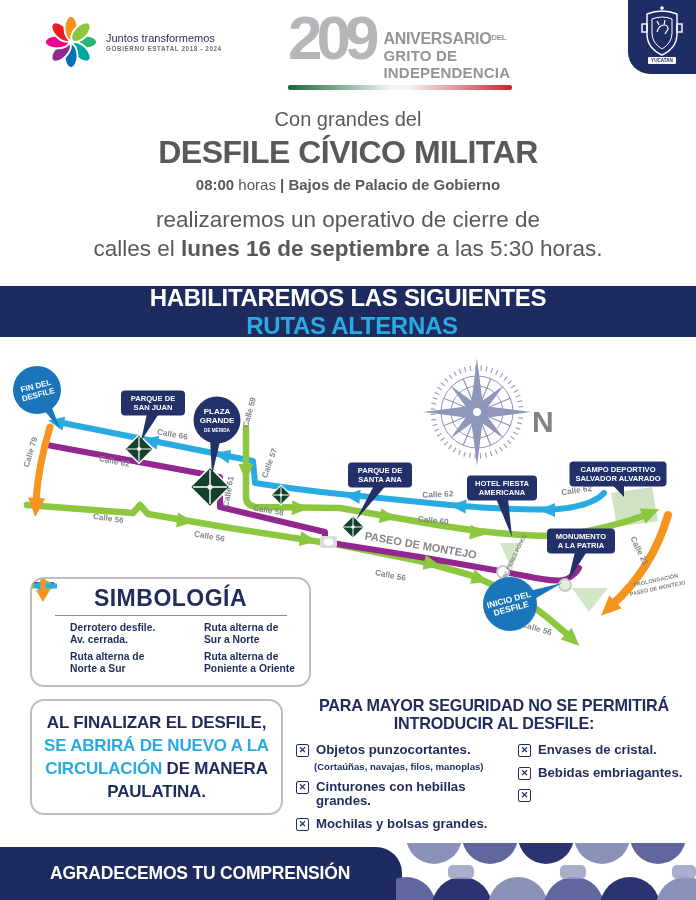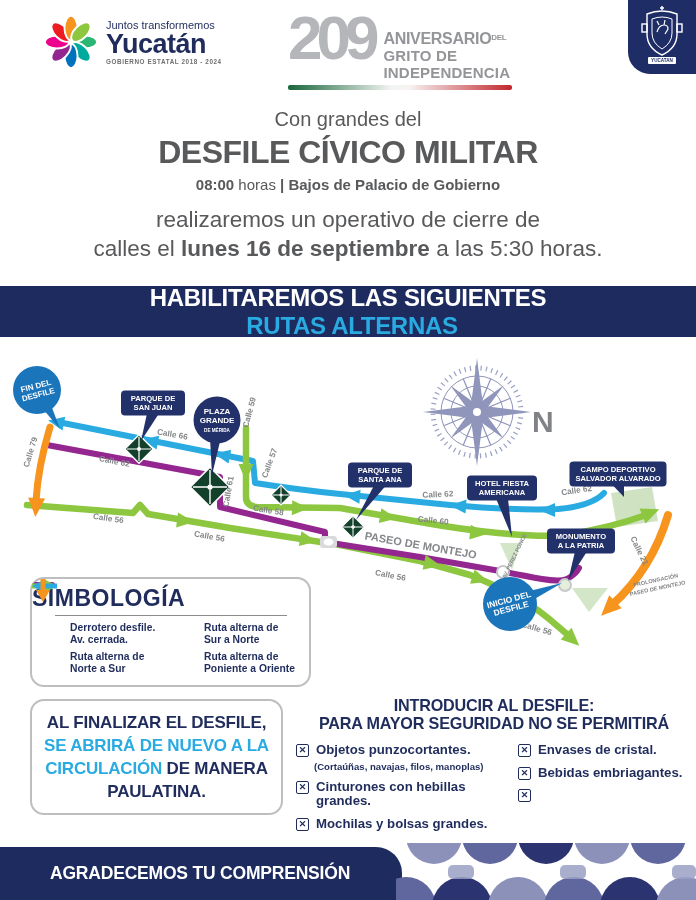--- a/index.html
+++ b/index.html
@@ -42,21 +42,21 @@
 
   
   #map{position:absolute;left:0;top:337px;width:696px;height:358px;}
   #map svg{position:absolute;left:0;top:0;}
   text.street{fill:#848689;font-weight:bold;}
   text.plabel{fill:#ffffff;font-weight:bold;}
 
   
   #legend{position:absolute;left:30px;top:240px;width:281px;height:110px;background:#fff;
           border:2px solid #bcbec0;border-radius:14px;box-sizing:border-box;}
-  #legend-title{font-size:23px;font-weight:bold;color:#1f2c5c;margin-top:6px;letter-spacing:.5px;}
+  #legend-title{font-size:23px;font-weight:bold;color:#1f2c5c;text-align:center;margin-top:6px;letter-spacing:.5px;}
   #legend-rule{width:232px;height:1px;background:#8a8d90;margin:3px auto 6px auto;}
   #legend-grid{display:grid;grid-template-columns:134px 134px;grid-row-gap:6px;padding-left:10px;}
   .leg-item{display:flex;align-items:flex-start;}
   .leg-icon{width:28px;flex:0 0 28px;margin-top:2px;}
   .leg-text{font-size:10.3px;font-weight:bold;color:#1f2c5c;line-height:11.5px;}
 
   
   #closing-box{position:absolute;left:30px;top:699px;width:253px;height:116px;border:2px solid #bcbec0;
                border-radius:14px;box-sizing:border-box;text-align:center;padding-top:10px;}
   #closing-box div{font-size:17px;font-weight:bold;line-height:23px;letter-spacing:-.2px;}
@@ -92,21 +92,20 @@
         <ellipse rx="13" ry="7" fill="#0072bc" transform="rotate(90) translate(15,0)"></ellipse>
         <ellipse rx="13" ry="7" fill="#92278f" transform="rotate(135) translate(15,0)"></ellipse>
         <ellipse rx="13" ry="7" fill="#ec008c" transform="rotate(180) translate(15,0)"></ellipse>
         <ellipse rx="13" ry="7" fill="#ed1c24" transform="rotate(225) translate(15,0)"></ellipse>
         <ellipse rx="13" ry="7" fill="#f7941d" transform="rotate(270) translate(15,0)"></ellipse>
         <ellipse rx="13" ry="7" fill="#8dc63f" transform="rotate(315) translate(15,0)"></ellipse>
       </g>
     </svg>
     <div id="logo-text">
       <div id="logo-tagline">Juntos transformemos</div>
-      <div id="logo-name">Yucatán</div>
       <div id="logo-sub">GOBIERNO ESTATAL 2018 - 2024</div>
     </div>
   </div>
 
   <div id="anniv">
     <div id="anniv-row">
       <div id="anniv-number">209</div>
       <div id="anniv-right">
         <div id="anniv-title"><span>ANIVERSARIO</span><span class="del">DEL</span></div>
         <div id="anniv-subtitle">GRITO DE INDEPENDENCIA</div>
@@ -388,22 +387,22 @@
 
 <div id="closing-box">
   <div class="navy">AL FINALIZAR EL DESFILE,</div>
   <div class="cyan">SE ABRIRÁ DE NUEVO A LA</div>
   <div><span class="cyan">CIRCULACIÓN</span><span class="navy"> DE MANERA</span></div>
   <div class="navy">PAULATINA.</div>
 </div>
 
 <div id="security">
   <div id="security-heading">
+    <div>PARA MAYOR SEGURIDAD NO SE PERMITIRÁ</div>
     <div>INTRODUCIR AL DESFILE:</div>
-    <div>PARA MAYOR SEGURIDAD NO SE PERMITIRÁ</div>
   </div>
   <div id="security-cols">
     <div id="sec-col-left">
         <div>
           <div class="sec-item">
             <span class="sec-chk">✕</span>
             <span class="sec-text">Objetos punzocortantes.</span>
           </div>
           <div class="sec-note">(Cortaúñas, navajas, filos, manoplas)</div>
         </div>

